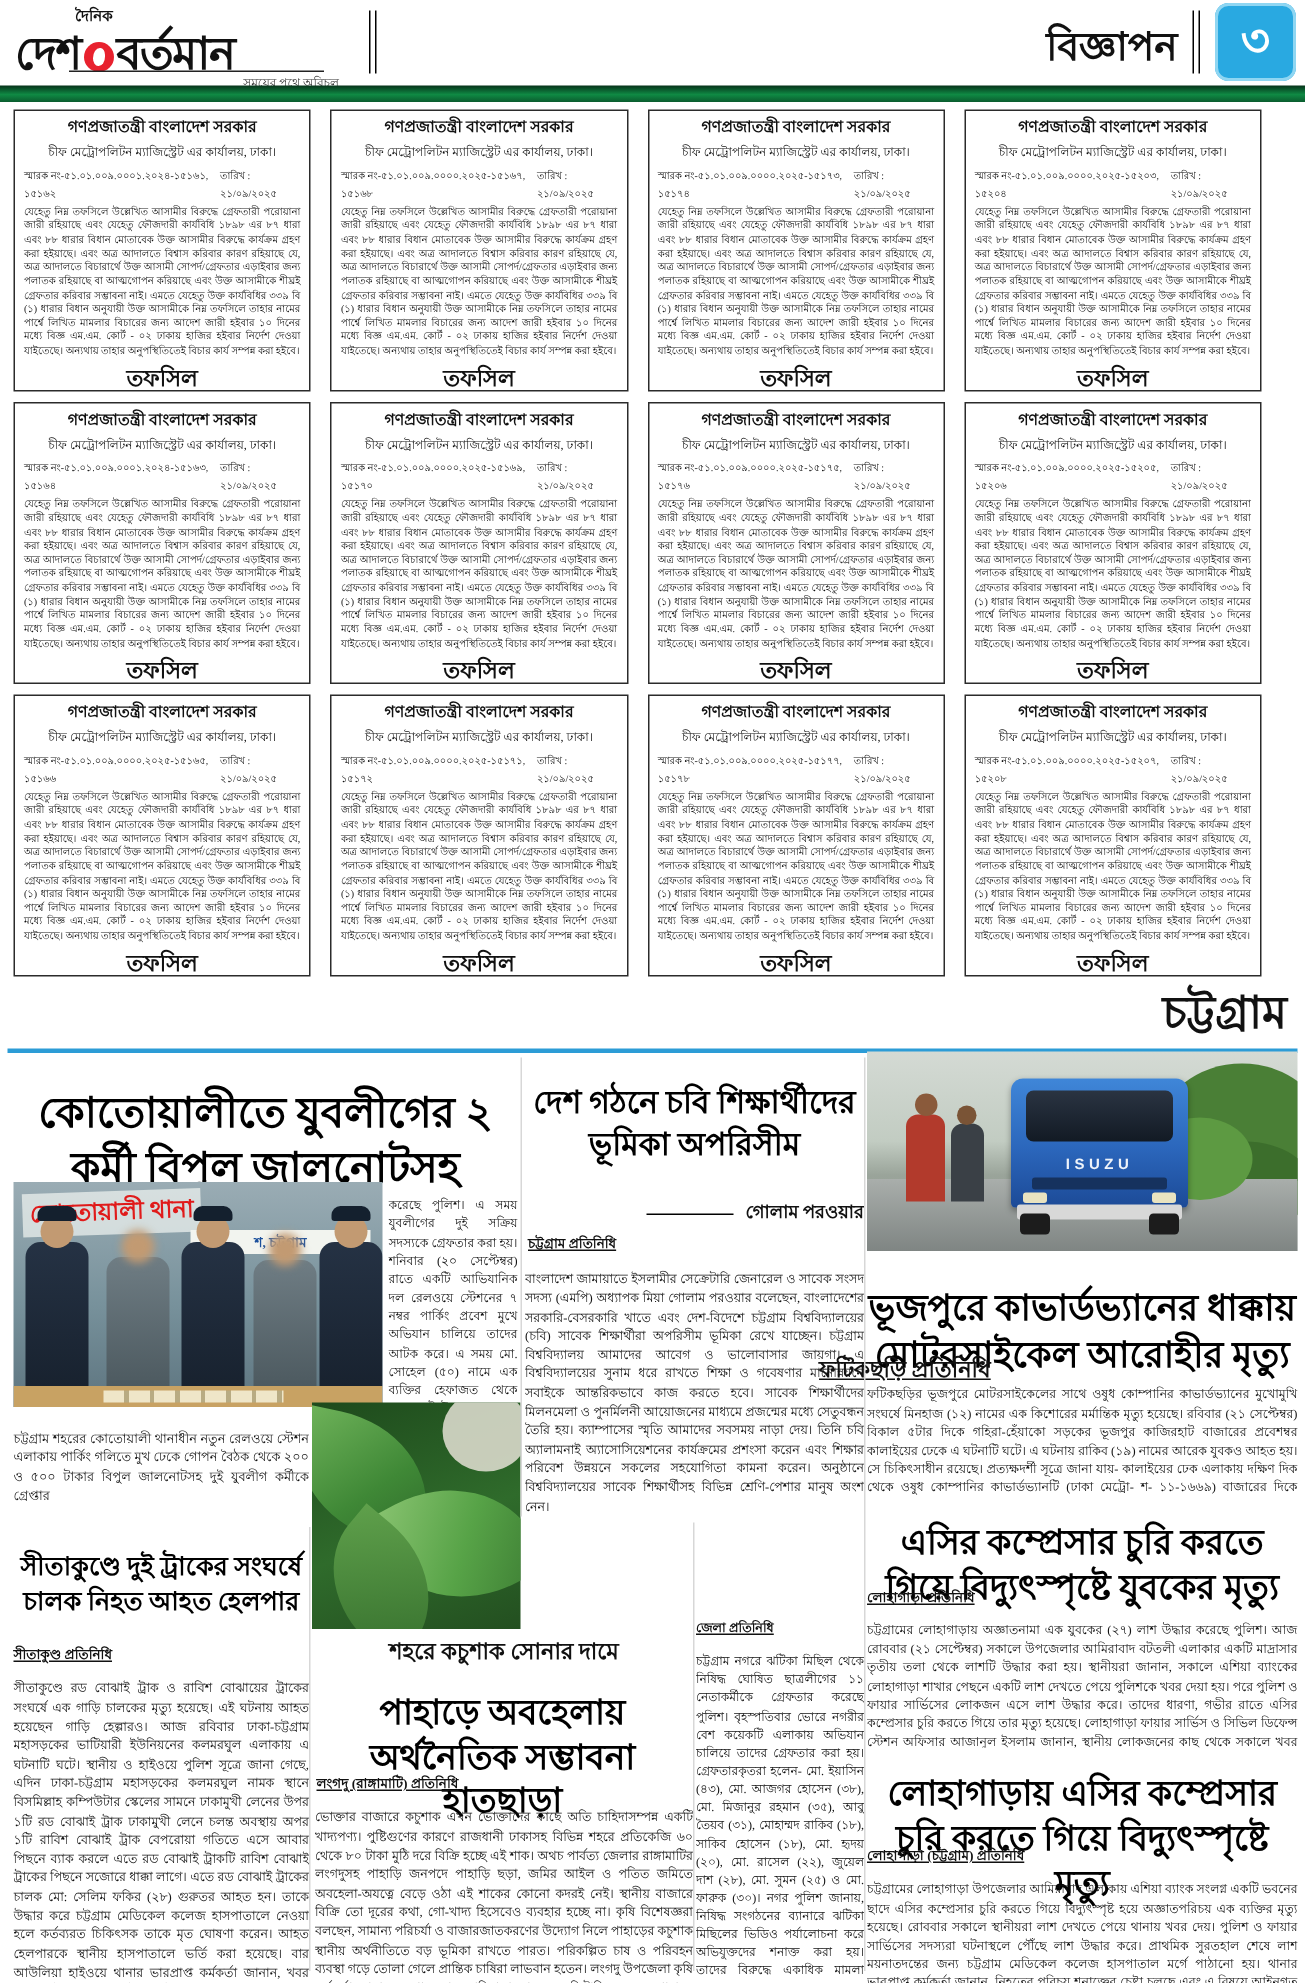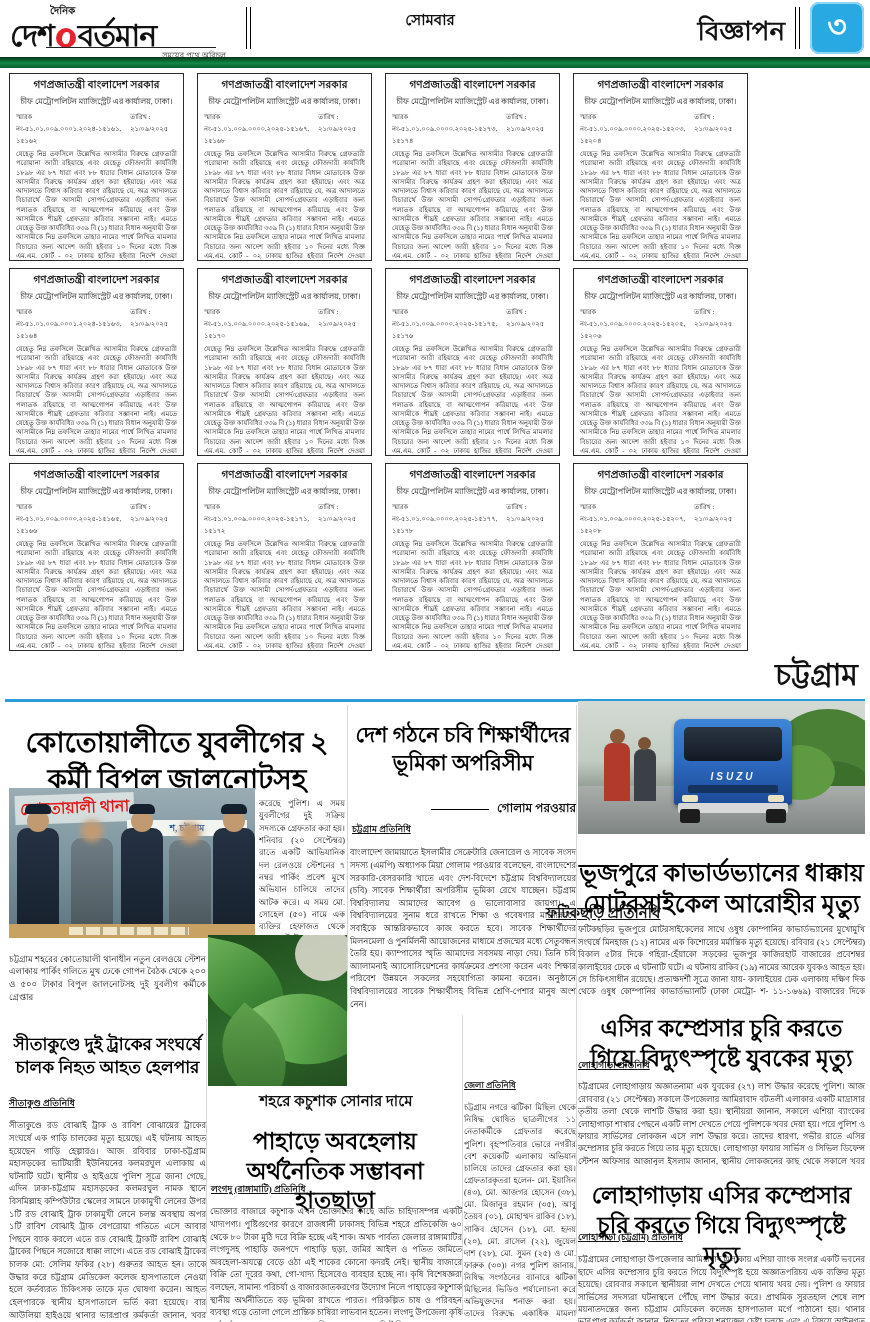--- a/index.html
+++ b/index.html
@@ -21,21 +21,21 @@
   .h-weekday{font-size:15px;font-weight:bold;}
   .h-dateline{font-size:12px;margin-top:4px;}
   .h-section{position:absolute;right:85px;top:11px;font-size:26px;font-weight:bold;}
   .h-pagebox{position:absolute;left:810px;top:2px;width:54px;height:52px;background:#29a9e1;border-radius:9px;
              display:flex;align-items:center;justify-content:center;box-shadow:inset 0 0 0 2px #8fd6f2;}
   .h-pagenum{color:#fff;font-size:30px;font-weight:bold;}
   .greenbar{position:absolute;left:0;top:57px;width:870px;height:11px;
             background:linear-gradient(180deg,#06331a 0%,#0f8a44 55%,#0a5c2e 100%);}
 
   
-  .grid{position:absolute;left:9px;top:73px;width:739px;display:grid;
+  .grid{position:absolute;left:9px;top:73px;width:832px;display:grid;
         grid-template-columns:repeat(4,1fr);column-gap:13px;row-gap:7px;grid-auto-rows:188px;}
   .notice{border:1.5px solid #2b2b2b;padding:3px 6px 2px 6px;overflow:hidden;background:#fff;}
   .n-title{text-align:center;font-weight:bold;font-size:10.5px;}
   .n-office{text-align:center;font-size:8px;margin-top:1px;}
   .n-memo-row{display:flex;justify-content:space-between;font-size:6.6px;margin-top:3px;}
   .n-body{font-size:6.7px;line-height:1.38;text-align:justify;margin-top:2px;}
   .n-schedule{text-align:center;font-weight:bold;font-size:15px;margin-top:1px;}
   .n-table{width:100%;border-collapse:collapse;margin-top:1px;table-layout:fixed;}
   .n-table th,.n-table td{border:1px solid #2b2b2b;font-size:7px;line-height:1.3;padding:1px 2px;vertical-align:top;}
   .n-table th{text-align:center;font-size:7.6px;}
@@ -110,21 +110,21 @@
   .road{position:absolute;left:0;right:0;bottom:0;height:48px;background:linear-gradient(180deg,#a9aeab,#7f8583);}
   .bush{position:absolute;border-radius:50%;}
   .b1{right:-18px;top:8px;width:110px;height:90px;background:#4a7f36;}
   .b2{right:30px;top:44px;width:70px;height:55px;background:#5d9a42;}
   .b3{right:-10px;top:60px;width:90px;height:60px;background:#3c6e2c;}
   .cab{position:absolute;left:96px;top:18px;width:118px;height:86px;border-radius:8px 8px 3px 3px;
        background:linear-gradient(180deg,#3f86d8 0%,#2b66bb 55%,#1c4a97 100%);box-shadow:0 2px 4px rgba(0,0,0,.35);}
   .windshield{position:absolute;left:10px;top:8px;width:98px;height:34px;border-radius:5px;
               background:linear-gradient(180deg,#2a3442,#121a24);}
   .truck-brand{position:absolute;left:0;right:0;top:52px;text-align:center;color:#eef3fa;font-weight:bold;
-               font-size:10px;letter-spacing:3px;font-family:"Liberation Sans",sans-serif;font-style:italic;}
+               font-size:10px;letter-spacing:3px;font-family:"Liberation Sans",sans-serif;}
   .grille{position:absolute;left:14px;top:66px;width:90px;height:8px;background:#16325e;border-radius:2px;}
   .hlamp{position:absolute;top:76px;width:16px;height:7px;background:#e9e3c0;border-radius:2px;}
   .hl-l{left:8px;} .hl-r{right:8px;}
   .bumper{position:absolute;left:4px;right:4px;bottom:-8px;height:10px;background:#d8d8d8;border-radius:2px;}
   .wheel{position:absolute;bottom:-18px;width:20px;height:14px;background:#1c1c1c;border-radius:3px;}
   .wh-l{left:6px;} .wh-r{right:6px;}
   .person-red{position:absolute;left:26px;top:42px;width:26px;height:58px;border-radius:8px 8px 0 0;background:#b23a2c;}
   .person-red::before{content:"";position:absolute;top:-14px;left:6px;width:15px;height:15px;border-radius:50%;background:#8a5a3b;}
   .person-dark{position:absolute;left:56px;top:48px;width:22px;height:52px;border-radius:8px 8px 0 0;background:#3a4046;}
   .person-dark::before{content:"";position:absolute;top:-12px;left:4px;width:13px;height:13px;border-radius:50%;background:#7a5436;}
@@ -148,21 +148,20 @@
       <div class="m-row" data-interactable="false">
         <span data-interactable="false">দেশ</span>
         <span class="m-dot" data-interactable="false"></span>
         <span data-interactable="false">বর্তমান</span>
       </div>
       <div class="m-rule" data-interactable="false"></div>
       <div class="m-tag" data-interactable="false">সময়ের পথে অবিচল</div>
     </div>
     <div class="vsep sep1" data-interactable="false"></div>
     <div class="h-date" data-interactable="false">
-      <div class="h-weekday" data-interactable="false">সোমবার</div>
     </div>
     <div class="h-section" data-interactable="false">বিজ্ঞাপন</div>
     <div class="vsep sep2" data-interactable="false"></div>
     <div class="h-pagebox" data-interactable="false">
       <span class="h-pagenum" data-interactable="false">৩</span>
     </div>
     <div class="greenbar" data-interactable="false"></div>
   </header>
 
   <section class="grid" data-interactable="false">

